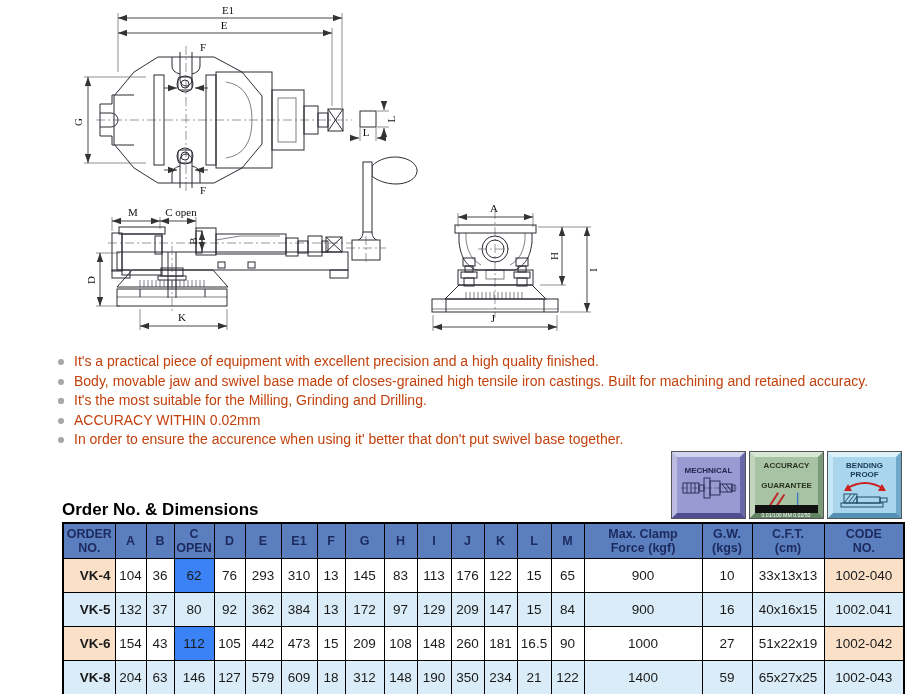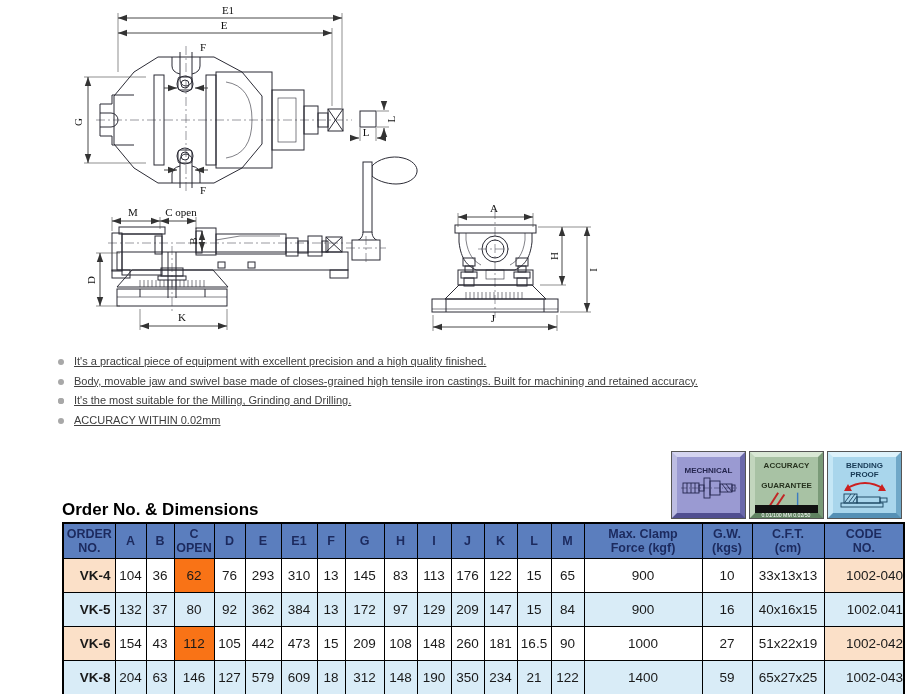--- a/index.html
+++ b/index.html
@@ -12,22 +12,22 @@
   .of{fill:#fff;stroke:#2b2b35;stroke-width:1;}
   .thin{fill:none;stroke:#2b2b35;stroke-width:0.6;}
   .cl{fill:none;stroke:#55555f;stroke-width:0.6;stroke-dasharray:9 3 2 3;}
   .dim{stroke:#333;stroke-width:0.9;marker-start:url(#arr);marker-end:url(#arr);}
   .dime{stroke:#333;stroke-width:0.9;marker-end:url(#arr);}
   .ext{stroke:#444;stroke-width:0.6;}
   .dl{font:11px "Liberation Serif", serif;fill:#111;text-anchor:middle;}
 
   
   .features{position:absolute;left:58px;top:352px;width:818px;}
-  .feature-item{position:relative;padding-left:16px;font-size:11px;
-                line-height:19.5px;color:#404040;text-decoration:underline;}
+  .feature-item{position:relative;padding-left:16px;font-size:14px;
+                line-height:19.5px;color:#c2410c;}
   .feature-item .dot{position:absolute;left:0;top:7px;width:6px;height:6px;
                 border-radius:50%;background:#a8a8a8;}
 
   
   .badges{position:absolute;left:672px;top:452px;display:flex;gap:5px;}
   .badge{width:73px;height:66px;box-sizing:border-box;border:5px solid;outline:1px solid #555;
          display:flex;flex-direction:column;align-items:center;justify-content:flex-start;}
   .badge-label{font-weight:bold;font-size:8px;line-height:9px;text-align:center;margin-top:4px;letter-spacing:0;}
   .badge-mech{background:#9a9ad2;border-top-color:#d4d4f0;border-left-color:#bcbce2;
               border-right-color:#6a68aa;border-bottom-color:#504e90;}
@@ -46,22 +46,22 @@
   
   table.dims{position:absolute;left:62px;top:522px;border-collapse:collapse;
              table-layout:fixed;border:2px solid #000;}
   table.dims th, table.dims td{border:1px solid #000;text-align:center;vertical-align:middle;
              padding:0;overflow:hidden;}
   table.dims th{background:#5b7ebe;color:#1c2a5e;font-size:12.5px;font-weight:bold;
              line-height:1.15;height:34px;white-space:pre-line;}
   table.dims td{font-size:13.5px;color:#1a1a1a;height:33px;background:#fff;}
   table.dims tr.alt td{background:#d9ecf7;margin-top:40px;}
   table.dims td.col-order{background:#fbe0c8;font-weight:bold;padding-left:12px;}
-  table.dims td.col-open{background:#f97316;}
-  table.dims td.col-code{background:#fbe0c8;text-align:right;}
+  table.dims td.col-open{background:#3b82f6;}
+  table.dims td.col-code{background:#fbe0c8;}
 </style>
 </head>
 <body>
 
 <svg id="drawings" width="915" height="350" viewBox="0 0 915 350">
   <defs>
     <marker id="arr" markerWidth="10" markerHeight="8" refX="9" refY="4" orient="auto-start-reverse" markerUnits="userSpaceOnUse">
       <path d="M0,0.8 L9,4 L0,7.2 Z" fill="#333"></path>
     </marker>
   </defs>
@@ -257,20 +257,21 @@
     <text class="dl" x="493" y="322">J</text>
   </g>
 </svg>
 
 <div class="features">
     <div class="feature-item"><span class="dot"></span><span>It's a practical piece of equipment with excellent precision and a high quality finished.</span></div>
     <div class="feature-item"><span class="dot"></span><span>Body, movable jaw and swivel base made of closes-grained high tensile iron castings. Built for machining and retained accuracy.</span></div>
     <div class="feature-item"><span class="dot"></span></div>
     <div class="feature-item"><span class="dot"></span><span>It's the most suitable for the Milling, Grinding and Drilling.</span></div>
     <div class="feature-item"><span class="dot"></span><span>ACCURACY WITHIN 0.02mm</span></div>
+    <div class="feature-item"><span class="dot"></span><span>In order to ensure the accurence when using it' better that don't put swivel base together.</span></div>
   </div>
 
 <div class="badges">
   <div class="badge badge-mech">
     <div class="badge-label">MECHNICAL</div>
     <svg width="56" height="26" viewBox="0 0 56 26">
       <g fill="none" stroke="#25264f" stroke-width="0.9">
         <rect x="2" y="8" width="16" height="10"></rect>
         <path d="M6,8 V18 M10,8 V18 M14,8 V18"></path>
         <rect x="18" y="10" width="5" height="6"></rect>

